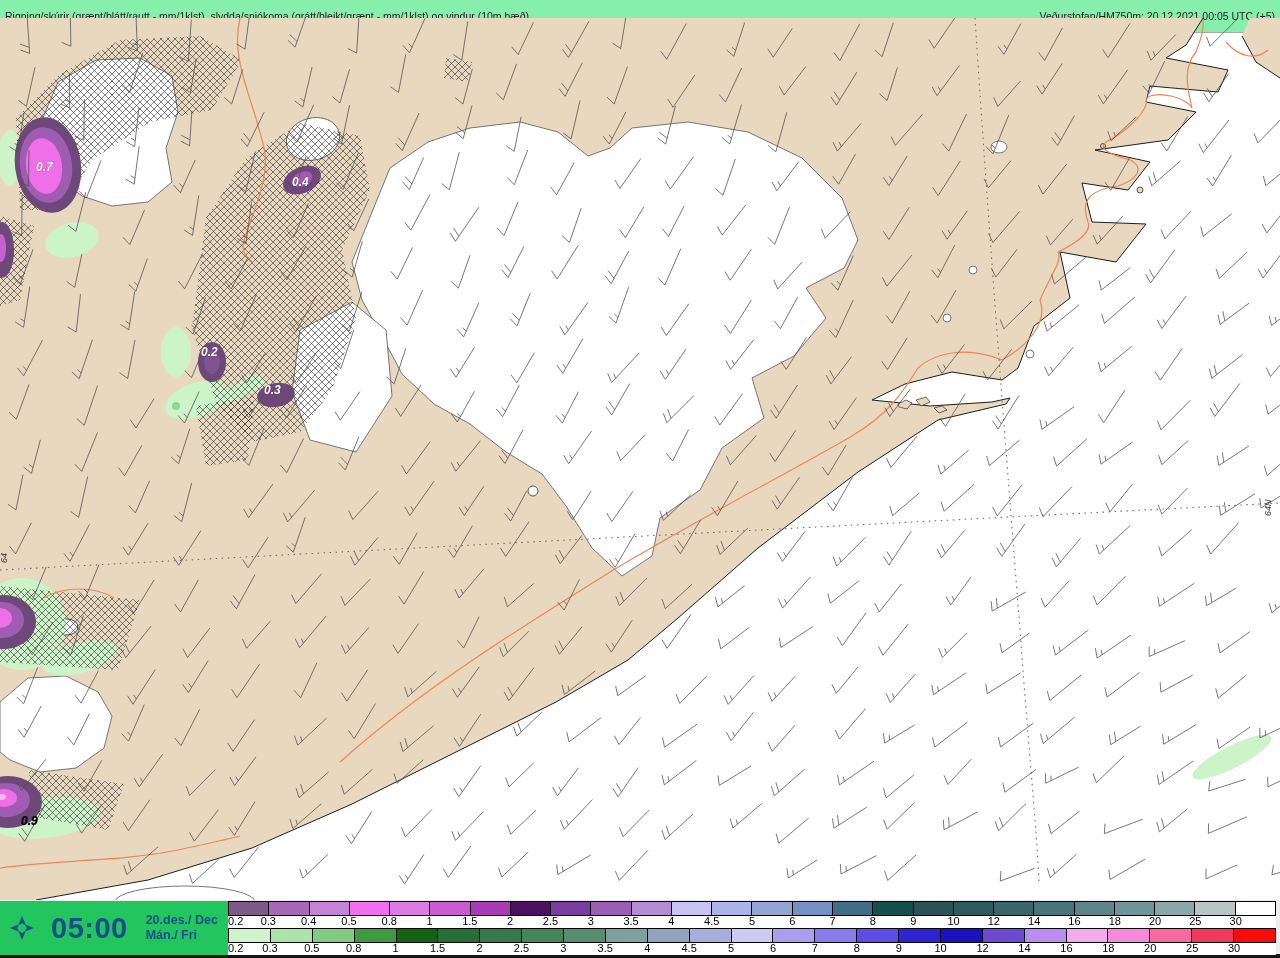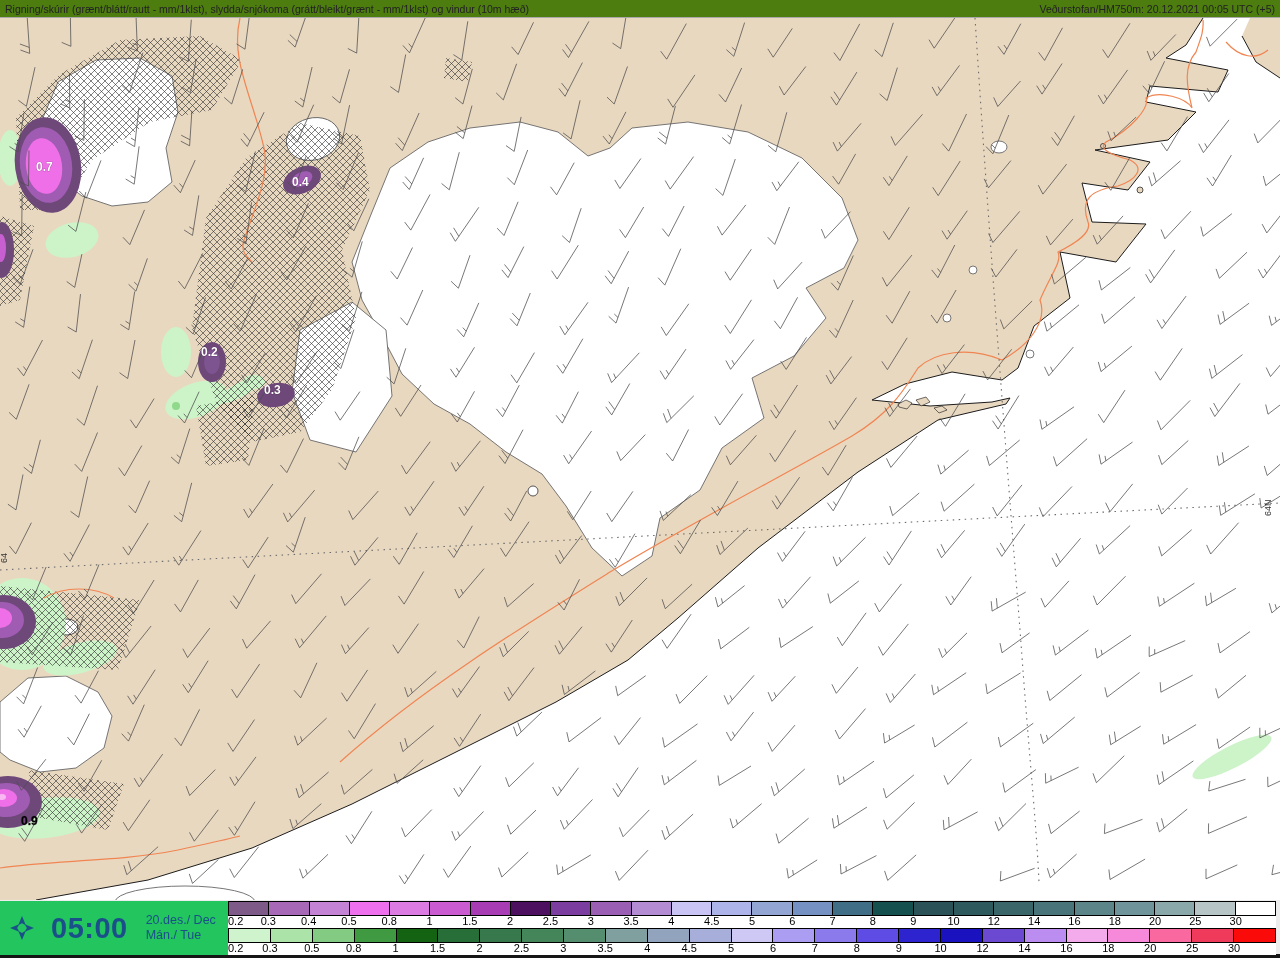--- a/index.html
+++ b/index.html
@@ -1,26 +1,26 @@
 <!DOCTYPE html>
 <html><head>
 <meta charset="utf-8">
 <style>
   html,body{margin:0;padding:0;width:1280px;height:958px;overflow:hidden;background:#fff;
     font-family:"Liberation Sans",sans-serif;}
   .stage{position:relative;width:1280px;height:958px;background:#fff;}
-  .header{position:absolute;top:0;left:0;width:1280px;height:18px;background:#4d7c0f;
+  .header{position:absolute;top:0;left:0;width:1280px;height:18px;background:#86efac;
     border-bottom:1px solid #a9a9a9;display:flex;justify-content:space-between;align-items:center;
-    box-sizing:border-box;padding:8px 5px;font-size:10.5px;color:#222;}
-  .map-wrap{position:absolute;top:18px;left:0;width:1096px;height:882px;background:#fff;}
+    box-sizing:border-box;padding:16px 5px;font-size:10.5px;color:#222;}
+  .map-wrap{position:absolute;top:18px;left:0;width:1096px;height:882px;background:#fff;font-style:italic;}
   .footer{position:absolute;left:0;bottom:0;width:1280px;height:58px;background:#ededed;
     border-bottom:4px solid #161616;box-sizing:border-box;}
   .time-panel{position:absolute;left:0;top:1px;width:228px;height:54px;display:flex;align-items:center;background:#22c55e;}
   .time-text{font-size:29px;font-weight:bold;color:#1b4f8a;margin-left:16px;letter-spacing:.5px;}
-  .date-block{margin-left:18px;font-size:12.5px;font-weight:normal;color:#1b4f8a;line-height:1.2;}
+  .date-block{margin-left:18px;font-size:12.5px;font-weight:bold;color:#1b4f8a;line-height:1.2;}
   .legend{position:absolute;left:228px;top:1px;width:1048px;background:#fff;}
   .band{display:flex;height:15px;border:1px solid #000;box-sizing:border-box;}
   .cell{flex:1;border-right:1px solid #000;}
   .cell:last-child{border-right:none;}
   .ticks{position:relative;height:12px;background:#fff;font-size:11px;color:#000;}
   .tick{position:absolute;top:-1px;white-space:nowrap;}
   .plabel{font-weight:bold;font-size:12px;paint-order:stroke;stroke:rgba(45,5,45,.45);stroke-width:.7px;}
   .glabel{font-size:9px;fill:#333;}
 </style>
 </head>
@@ -145,21 +145,21 @@
         <g fill="#1b4f8a">
           <polygon points="12,1 15.5,9.5 12,7.5 8.5,9.5"></polygon>
           <polygon points="23,12 14.5,15.5 16.5,12 14.5,8.5"></polygon>
           <polygon points="12,23 8.5,14.5 12,16.5 15.5,14.5"></polygon>
           <polygon points="1,12 9.5,8.5 7.5,12 9.5,15.5"></polygon>
         </g>
       </svg>
       <div class="time-text">05:00</div>
       <div class="date-block">
         <div>20.des./ Dec</div>
-        <div>Mán./ Tue</div>
+        <div>Mán./ Fri</div>
       </div>
     </div>
     <div class="legend">
       <div id="scale1" class="scale">
         <div class="band">
             <div class="cell" style="background: rgb(125, 90, 135);"></div>
             <div class="cell" style="background: rgb(168, 104, 184);"></div>
             <div class="cell" style="background: rgb(197, 131, 214);"></div>
             <div class="cell" style="background: rgb(238, 112, 238);"></div>
             <div class="cell" style="background: rgb(220, 124, 226);"></div>

